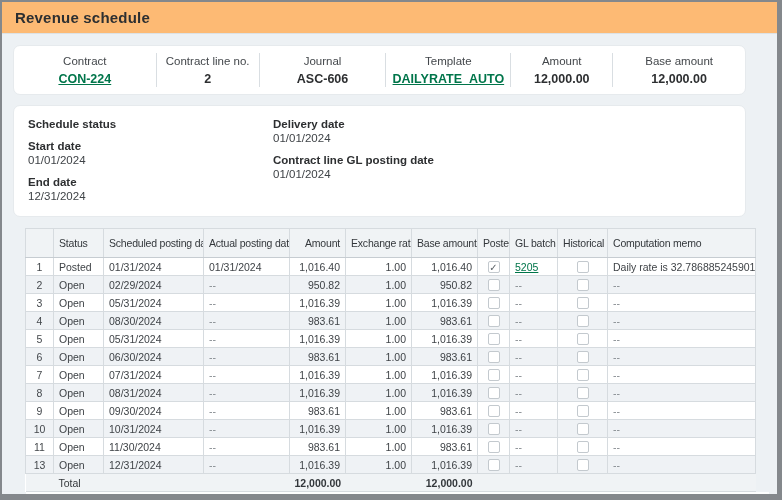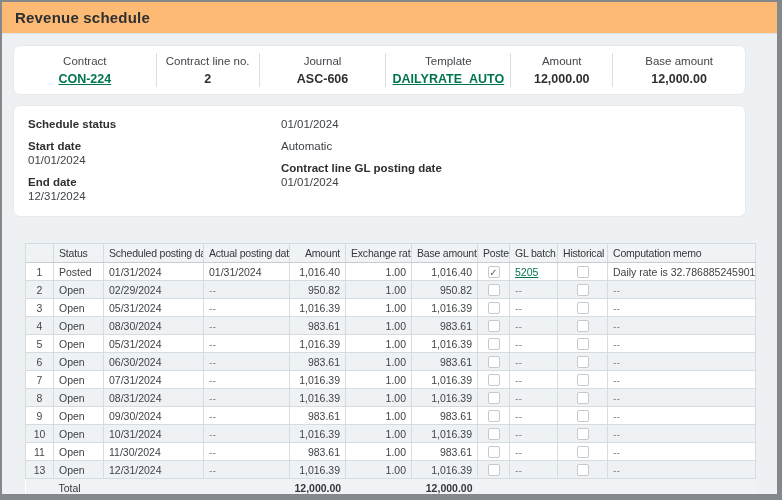--- a/index.html
+++ b/index.html
@@ -46,41 +46,40 @@
   .summary-value { font-size: 12.5px; font-weight: 700; color: #2d2f31; white-space: nowrap; }
   .vdiv { width: 1px; background: #d9dee2; margin: 7px 0; flex: 0 0 1px; }
   a.green-link {
     color: #00754a; text-decoration: underline; cursor: pointer;
   }
 
   
   .details-card {
     height: 112px; padding: 11px 14px;
     display: grid; grid-template-columns: 245px 1fr;
-    margin-bottom: 26px;
-    gap: 8px;
+    margin-bottom: 11px;
   }
   .field { margin-bottom: 8px; }
   .field-label { font-size: 11.5px; font-weight: 700; color: #2d2f31; line-height: 14px; }
   .field-value { font-size: 11.5px; color: #3f4347; line-height: 14px; }
 
   
   .grid-wrap { margin-left: 12px; }
   table.schedule {
     width: 730px; border-collapse: collapse; table-layout: fixed;
     font-size: 10.5px; color: #3f4347; background: #fff;
   }
   .schedule th, .schedule td {
     border: 1px solid #d6dbdf;
     padding: 0 5px; height: 18px;
     white-space: nowrap; overflow: hidden;
     font-weight: 400; text-align: left;
   }
   .schedule thead th {
-    background: #f0f3f5; color: #33373b; height: 19px;
+    background: #f0f3f5; color: #33373b; height: 29px;
     border-bottom: 1px solid #c6ccd1; letter-spacing: -0.2px;
   }
   .schedule tbody tr:nth-child(even) td { background: #eff2f5; }
   .schedule td.num, .schedule th.num { text-align: right; }
   .schedule td.ctr, .schedule th.ctr { text-align: center; }
   .schedule td.rownum { text-align: center; color: #44484c; }
   .muted { color: #84898e; }
 
   .checkbox {
     display: inline-block; width: 12px; height: 12px;
@@ -152,24 +151,24 @@
           <div class="field-label">Start date</div>
           <div class="field-value">01/01/2024</div>
         </div>
         <div class="field">
           <div class="field-label">End date</div>
           <div class="field-value">12/31/2024</div>
         </div>
       </div>
       <div>
         <div class="field">
+          <div class="field-label">Delivery date</div>
           <div class="field-value">01/01/2024</div>
         </div>
         <div class="field">
-          <div class="field-value">Automatic</div>
         </div>
         <div class="field">
           <div class="field-label">Contract line GL posting date</div>
           <div class="field-value">01/01/2024</div>
         </div>
       </div>
     </div>
 
     <div class="grid-wrap">
       <table class="schedule">

